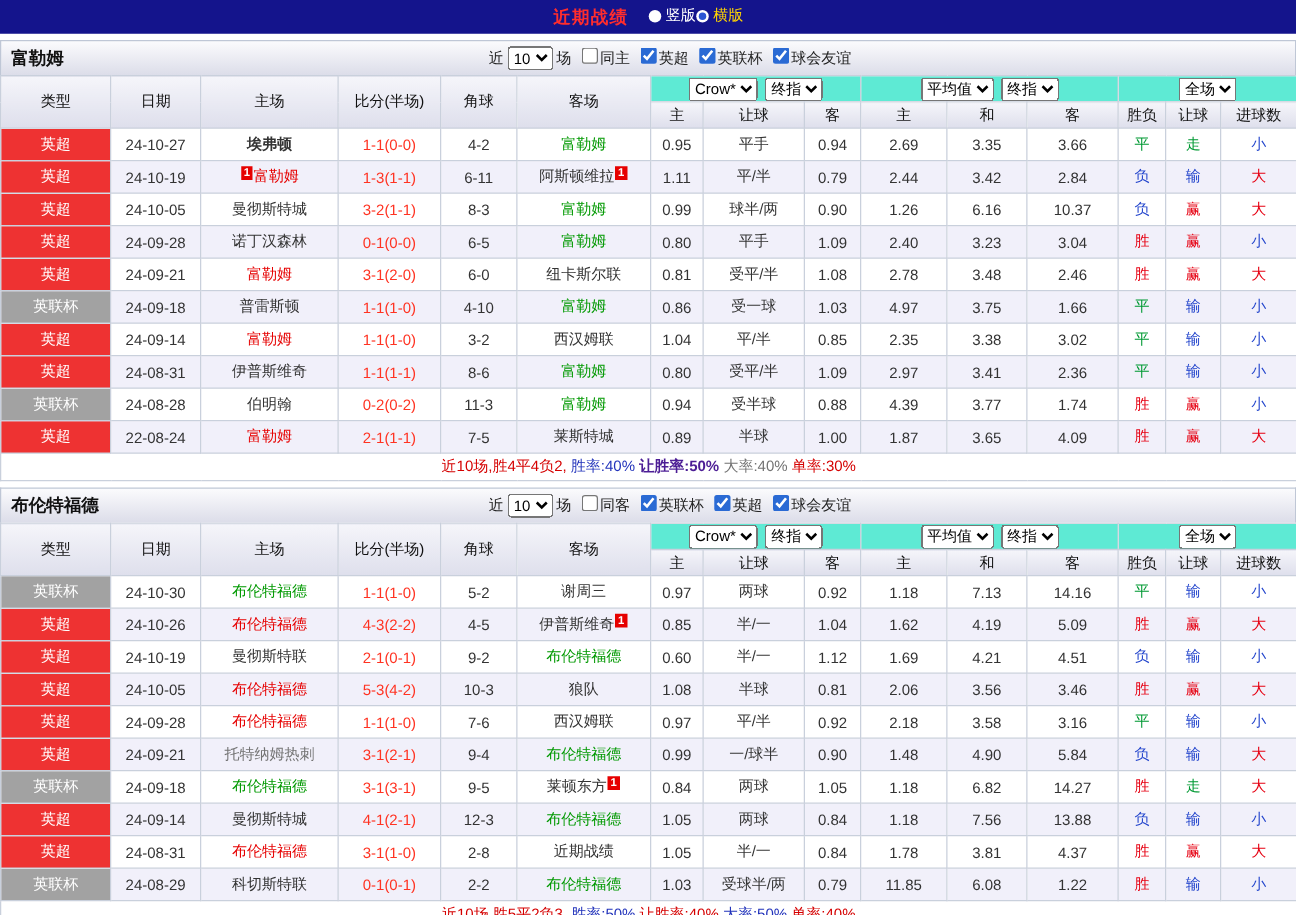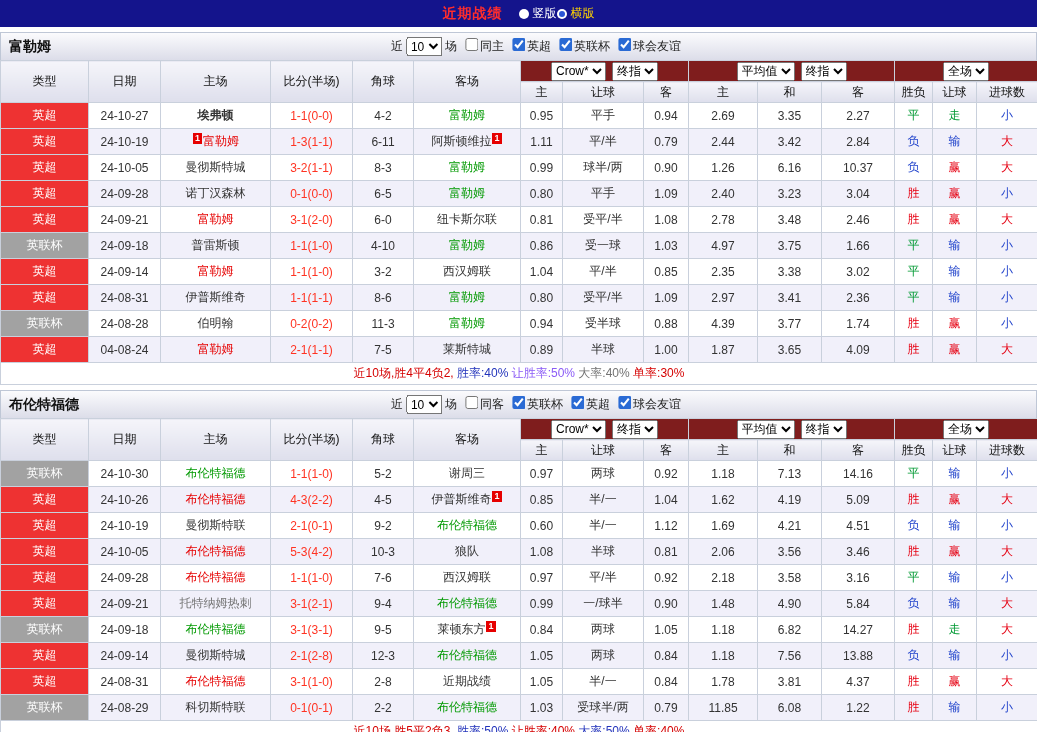--- a/index.html
+++ b/index.html
@@ -12,21 +12,21 @@
   .section{margin-top:5px}
   .section-bar{height:28px;background:linear-gradient(#fbfbfd,#dcdde9);border:1px solid #bfc7d6;border-bottom:none;display:flex;align-items:center;position:relative}
   .team-name{font-weight:bold;font-size:14px;padding-left:8px;color:#111}
   .filter{position:absolute;left:50%;transform:translateX(-44%);display:flex;align-items:center;font-size:12px;color:#222;white-space:nowrap}
   .filter select{font-size:12px;margin:0 3px;height:19px}
   .filter label{display:inline-flex;margin-left:8px;cursor:pointer}
   .filter input{width:13px;height:13px;accent-color:#2a6ad4;margin-right:2px}
   table.stats{width:1037px;table-layout:fixed;border-collapse:collapse;font-size:12px;color:#333}
   .stats th,.stats td{border:1px solid #c9d0dc;text-align:center;white-space:nowrap;overflow:hidden}
   .stats thead th{font-weight:normal;color:#111;background:linear-gradient(#f5f5fa,#dedfec);height:21px}
-  .stats thead th.sel-cell{background:#7f1d1d}
+  .stats thead th.sel-cell{background:#5eead4}
   .stats thead select{font-size:12px;height:19px;margin:0 3px}
   .stats tbody tr{height:26px}
   .stats tbody tr:nth-child(even){background:#f1f0fa}
   .stats td.league{color:#fff}
   .stats td.score{color:#f32}
   .stats tfoot td{height:22px;background:#fff}
   .badge{display:inline-block;background:#e60000;color:#fff;font-size:9px;line-height:11px;height:11px;padding:0 2px;margin:0 1px;position:relative;top:-4px;font-weight:bold}
 </style>
 </head>
 <body>
@@ -116,21 +116,21 @@
             <td>24-10-27</td>
             <td><span style="color: rgb(51, 51, 51); font-weight: bold;">埃弗顿</span></td>
             <td class="score">1-1(0-0)</td>
             <td>4-2</td>
             <td><span style="color: rgb(0, 153, 0);">富勒姆</span></td>
             <td>0.95</td>
             <td>平手</td>
             <td>0.94</td>
             <td>2.69</td>
             <td>3.35</td>
-            <td>2.27</td>
+            <td>3.66</td>
             <td style="color: rgb(0, 153, 51);">平</td>
             <td style="color: rgb(0, 153, 51);">走</td>
             <td style="color: rgb(34, 68, 204);">小</td>
           </tr>
           <tr>
             <td class="league" style="background: rgb(238, 50, 50);">英超</td>
             <td>24-10-19</td>
             <td><span class="badge">1</span><span style="color: rgb(230, 0, 0);">富勒姆</span></td>
             <td class="score">1-3(1-1)</td>
             <td>6-11</td>
@@ -259,39 +259,39 @@
             <td>0.88</td>
             <td>4.39</td>
             <td>3.77</td>
             <td>1.74</td>
             <td style="color: rgb(230, 0, 18);">胜</td>
             <td style="color: rgb(230, 0, 18);">赢</td>
             <td style="color: rgb(34, 68, 204);">小</td>
           </tr>
           <tr>
             <td class="league" style="background: rgb(238, 50, 50);">英超</td>
-            <td>04-08-24</td>
+            <td>22-08-24</td>
             <td><span style="color: rgb(230, 0, 0);">富勒姆</span></td>
             <td class="score">2-1(1-1)</td>
             <td>7-5</td>
             <td><span style="color: rgb(51, 51, 51);">莱斯特城</span></td>
             <td>0.89</td>
             <td>半球</td>
             <td>1.00</td>
             <td>1.87</td>
             <td>3.65</td>
             <td>4.09</td>
             <td style="color: rgb(230, 0, 18);">胜</td>
             <td style="color: rgb(230, 0, 18);">赢</td>
             <td style="color: rgb(230, 0, 18);">大</td>
           </tr>
         </tbody>
         <tfoot>
           <tr>
-            <td colspan="15"><span style="color: rgb(213, 0, 0);">近10场,胜4平4负2, </span><span style="color: rgb(34, 51, 187);">胜率:40% </span><span style="color: #8b5cf6;">让胜率:50% </span><span style="color: #737373;">大率:40% </span><span style="color: rgb(213, 0, 0);">单率:30%</span></td>
+            <td colspan="15"><span style="color: rgb(213, 0, 0);">近10场,胜4平4负2, </span><span style="color: rgb(34, 51, 187);">胜率:40% </span><span style="color: #4c1d95; font-weight: bold;">让胜率:50% </span><span style="color: #737373;">大率:40% </span><span style="color: rgb(213, 0, 0);">单率:30%</span></td>
           </tr>
         </tfoot>
       </table>
     </div>
     <div class="section">
       <div class="section-bar">
         <span class="team-name">布伦特福德</span>
         <div class="filter">
           <span>近</span>
           <select><option>10</option></select>
@@ -473,21 +473,21 @@
             <td>6.82</td>
             <td>14.27</td>
             <td style="color: rgb(230, 0, 18);">胜</td>
             <td style="color: rgb(0, 153, 51);">走</td>
             <td style="color: rgb(230, 0, 18);">大</td>
           </tr>
           <tr>
             <td class="league" style="background: rgb(238, 50, 50);">英超</td>
             <td>24-09-14</td>
             <td><span style="color: rgb(51, 51, 51);">曼彻斯特城</span></td>
-            <td class="score">2-1(2-8)</td>
+            <td class="score">4-1(2-1)</td>
             <td>12-3</td>
             <td><span style="color: rgb(0, 153, 0);">布伦特福德</span></td>
             <td>1.05</td>
             <td>两球</td>
             <td>0.84</td>
             <td>1.18</td>
             <td>7.56</td>
             <td>13.88</td>
             <td style="color: rgb(34, 68, 204);">负</td>
             <td style="color: rgb(34, 68, 204);">输</td>

